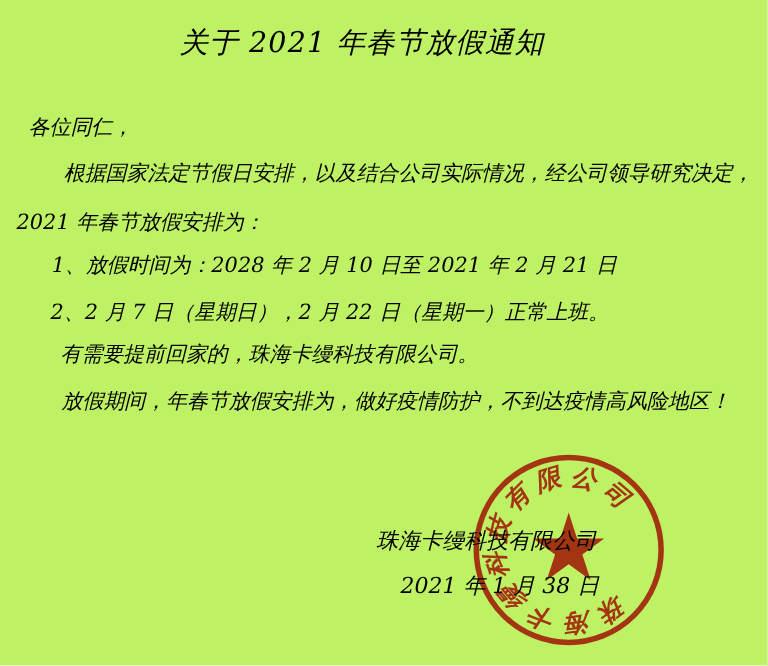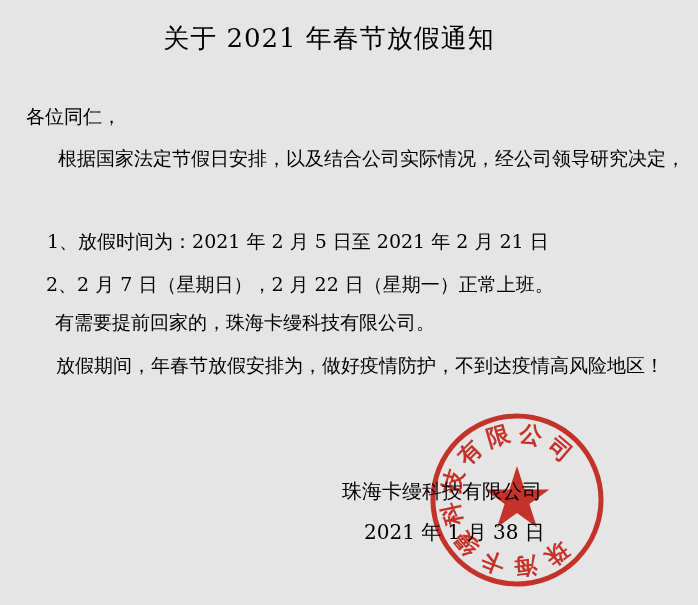--- a/index.html
+++ b/index.html
@@ -4,24 +4,25 @@
 <style>
   html, body {
     margin: 0;
     padding: 0;
     background: #ffffff;
   }
   .page {
     position: relative;
     width: 698px;
     height: 605px;
-    background: #e5e5e5;
+    background: #bef264;
     overflow: hidden;
     font-family: "DejaVu Serif", "Liberation Serif", serif;
     color: #000000;
+    font-style: italic;
   }
   .title {
     position: absolute;
     top: 21px;
     left: 0;
     width: 658px;
     text-align: center;
     font-size: 26px;
     font-weight: normal;
     margin: 0;
@@ -66,21 +67,22 @@
 </head>
 <body>
 
 <div class="page">
 
   <h1 class="title">关于 2021 年春节放假通知</h1>
 
   <div class="l salutation">各位同仁，</div>
 
   <div class="l line-0">根据国家法定节假日安排，以及结合公司实际情况，经公司领导研究决定，</div>
-  <div class="l line-2">1、放假时间为：2021 年 2 月 5 日至 2021 年 2 月 21 日</div>
+  <div class="l line-1">2021 年春节放假安排为：</div>
+  <div class="l line-2">1、放假时间为：2028 年 2 月 10 日至 2021 年 2 月 21 日</div>
   <div class="l line-3">2、2 月 7 日（星期日），2 月 22 日（星期一）正常上班。</div>
   <div class="l line-4">有需要提前回家的，珠海卡缦科技有限公司。</div>
   <div class="l line-5">放假期间，年春节放假安排为，做好疫情防护，不到达疫情高风险地区！</div>
 
   <div class="sig sig-company">珠海卡缦科技有限公司</div>
   <div class="sig sig-date">2021 年 1 月 38 日</div>
 
   <svg class="seal" viewBox="0 0 180 180" aria-hidden="true" style="color: rgb(217, 40, 30);">
     <circle cx="90" cy="90" r="84" fill="none" stroke="currentColor" stroke-width="5"></circle>
     <path fill="currentColor" d="M 90,56

